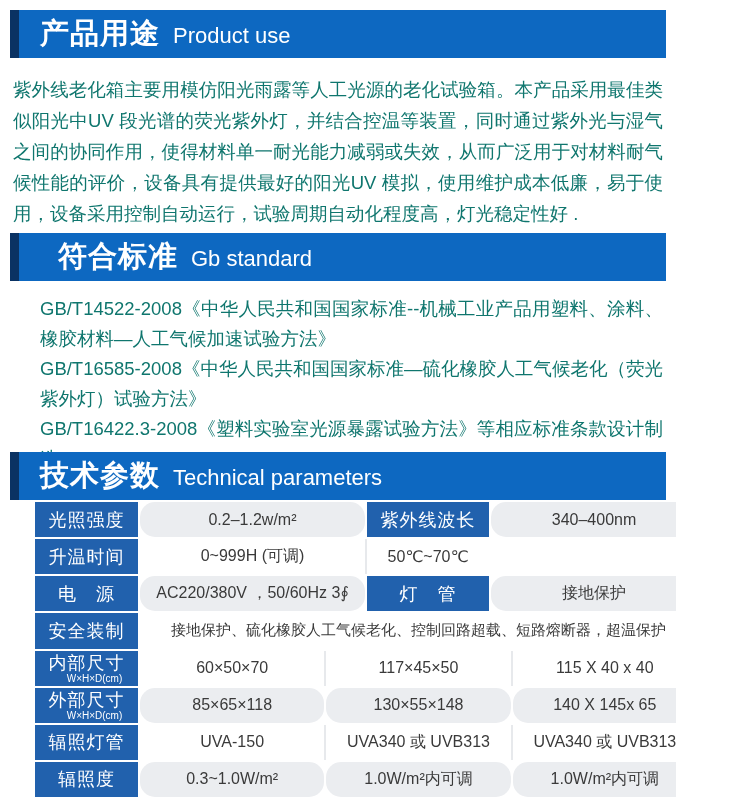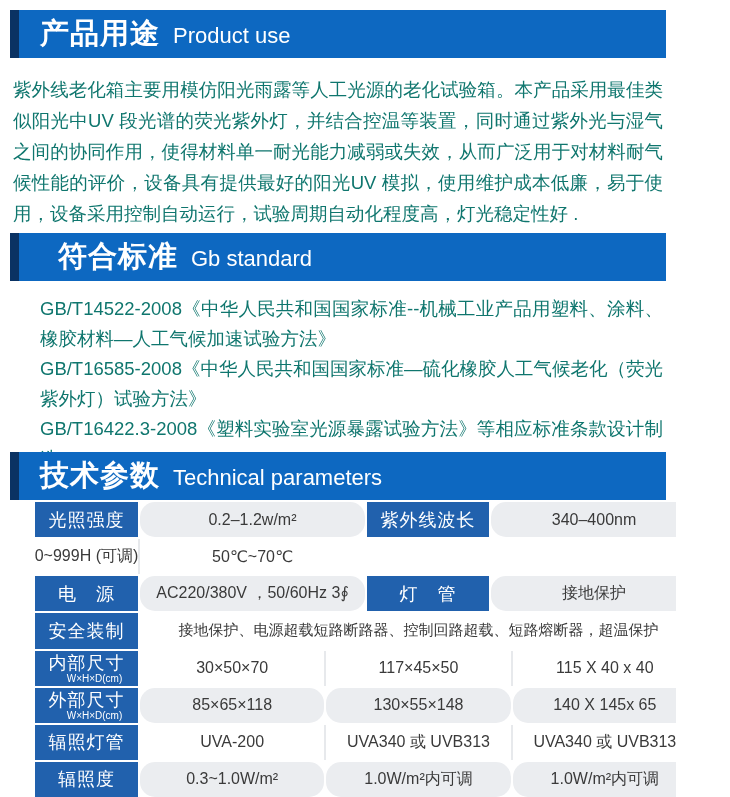--- a/index.html
+++ b/index.html
@@ -99,63 +99,64 @@
   <div class="table">
 
     <div class="trow cols-a">
       <div class="lbl">光照强度</div>
       <div class="val g">0.2–1.2w/m²</div>
       <div class="lbl">紫外线波长</div>
       <div class="val g">340–400nm</div>
     </div>
 
     <div class="trow cols-a rw">
+      <div class="lbl">升温时间</div>
       <div class="val">0~999H (可调)</div>
       <div class="val">50℃~70℃</div>
     </div>
 
     <div class="trow cols-a">
       <div class="lbl">电　源</div>
       <div class="val g">AC220/380V ，50/60Hz 3∮</div>
       <div class="lbl">灯　管</div>
       <div class="val g">接地保护</div>
     </div>
 
     <div class="trow cols-b">
       <div class="lbl">安全装制</div>
-      <div class="val small">接地保护、电源超载短路断路器、控制回路超载、短路熔断器，超温保护</div>
+      <div class="val small">接地保护、硫化橡胶人工气候老化、控制回路超载、短路熔断器，超温保护</div>
     </div>
 
 
     <div class="trow cols-c rw">
       <div class="lbl">
         <span>内部尺寸</span>
         <span class="sub">W×H×D(cm)</span>
       </div>
-      <div class="val">30×50×70</div>
+      <div class="val">60×50×70</div>
       <div class="val">117×45×50</div>
       <div class="val">115 X 40 x 40</div>
     </div>
 
     <div class="trow cols-c">
       <div class="lbl">
         <span>外部尺寸</span>
         <span class="sub">W×H×D(cm)</span>
       </div>
       <div class="val g">85×65×118</div>
       <div class="val g">130×55×148</div>
       <div class="val g">140 X 145x 65</div>
     </div>
 
     <div class="trow cols-c rw">
       <div class="lbl">
         <span>辐照灯管</span>
 
       </div>
-      <div class="val">UVA-200</div>
+      <div class="val">UVA-150</div>
       <div class="val">UVA340 或 UVB313</div>
       <div class="val">UVA340 或 UVB313</div>
     </div>
 
     <div class="trow cols-c">
       <div class="lbl">
         <span>辐照度</span>
 
       </div>
       <div class="val g">0.3~1.0W/m²</div>

